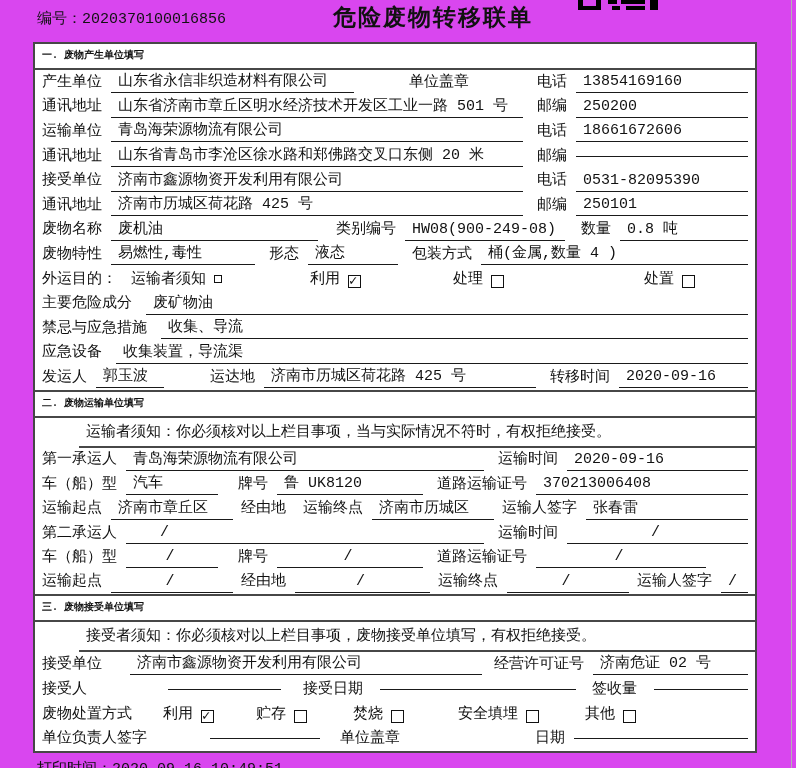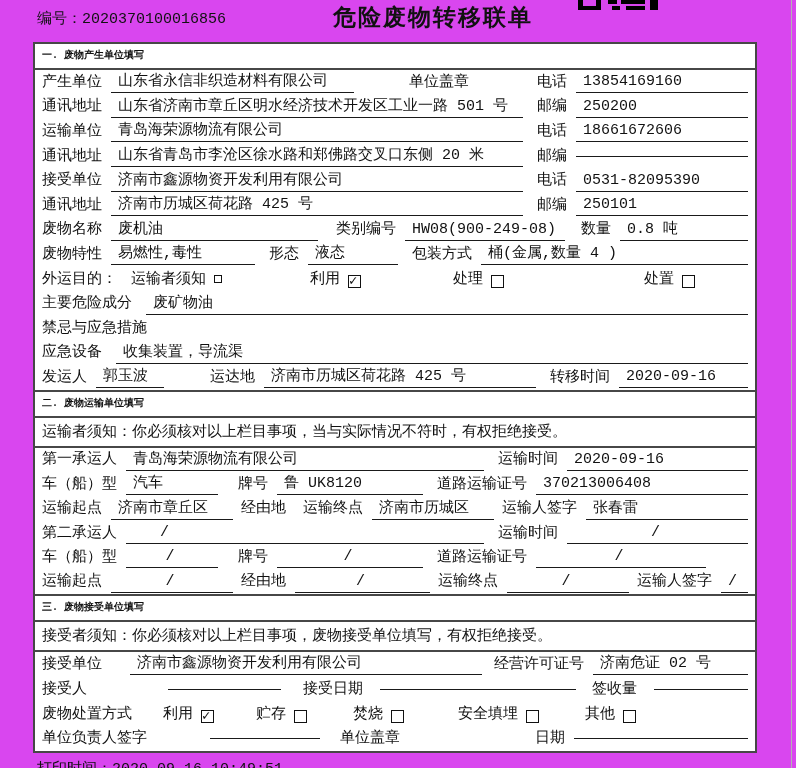--- a/index.html
+++ b/index.html
@@ -17,21 +17,21 @@
   .doc-title { position:absolute; left:333px; top:2px; font-size:23px; font-weight:bold; letter-spacing:2px; white-space:nowrap; }
   .qr-frag { position:absolute; left:578px; top:0; }
 
   
   .box { margin-left:33px; width:724px; border:2px solid #474747; background:#fff; }
   .box + .box { margin-top:-2px; }
   .sec-header {
     height:26px; line-height:24px; padding-left:7px;
     font-weight:bold; font-size:10px; border-bottom:2px solid #474747;
   }
-  .notice { height:30px; line-height:29px; padding-left:7px; border-bottom:2px solid #474747; white-space:nowrap; }
+  .notice { height:30px; line-height:29px; padding-left:7px; border-bottom:2px solid #474747; white-space:nowrap;margin-left:44px; }
 
   .row { display:flex; align-items:center; padding:0 7px; height:24.6px; line-height:21px; white-space:nowrap; }
   .s2 .row { height:24.4px; }
   .s3 .row { height:24.8px; }
   .lbl { margin-right:9px; flex:none; }
   .plain { flex:none; }
   .u {
     display:inline-block; border-bottom:1px solid #1a1a1a;
     padding:0 4px 0 7px; flex:none; overflow:hidden;
   }
@@ -151,20 +151,21 @@
       <span class="cb" data-state="unchecked"></span>
     </div>
 
     <div class="row">
       <span class="lbl" style="margin-right:14px">主要危险成分</span>
       <span class="u fill">废矿物油</span>
     </div>
 
     <div class="row">
       <span class="lbl" style="margin-right:14px">禁忌与应急措施</span>
+      <span class="u fill">收集、导流</span>
     </div>
 
     <div class="row">
       <span class="lbl" style="margin-right:14px">应急设备</span>
       <span class="u fill">收集装置，导流渠</span>
     </div>
 
     <div class="row">
       <span class="lbl">发运人</span>
       <span class="u" style="width:68px">郭玉波</span>

